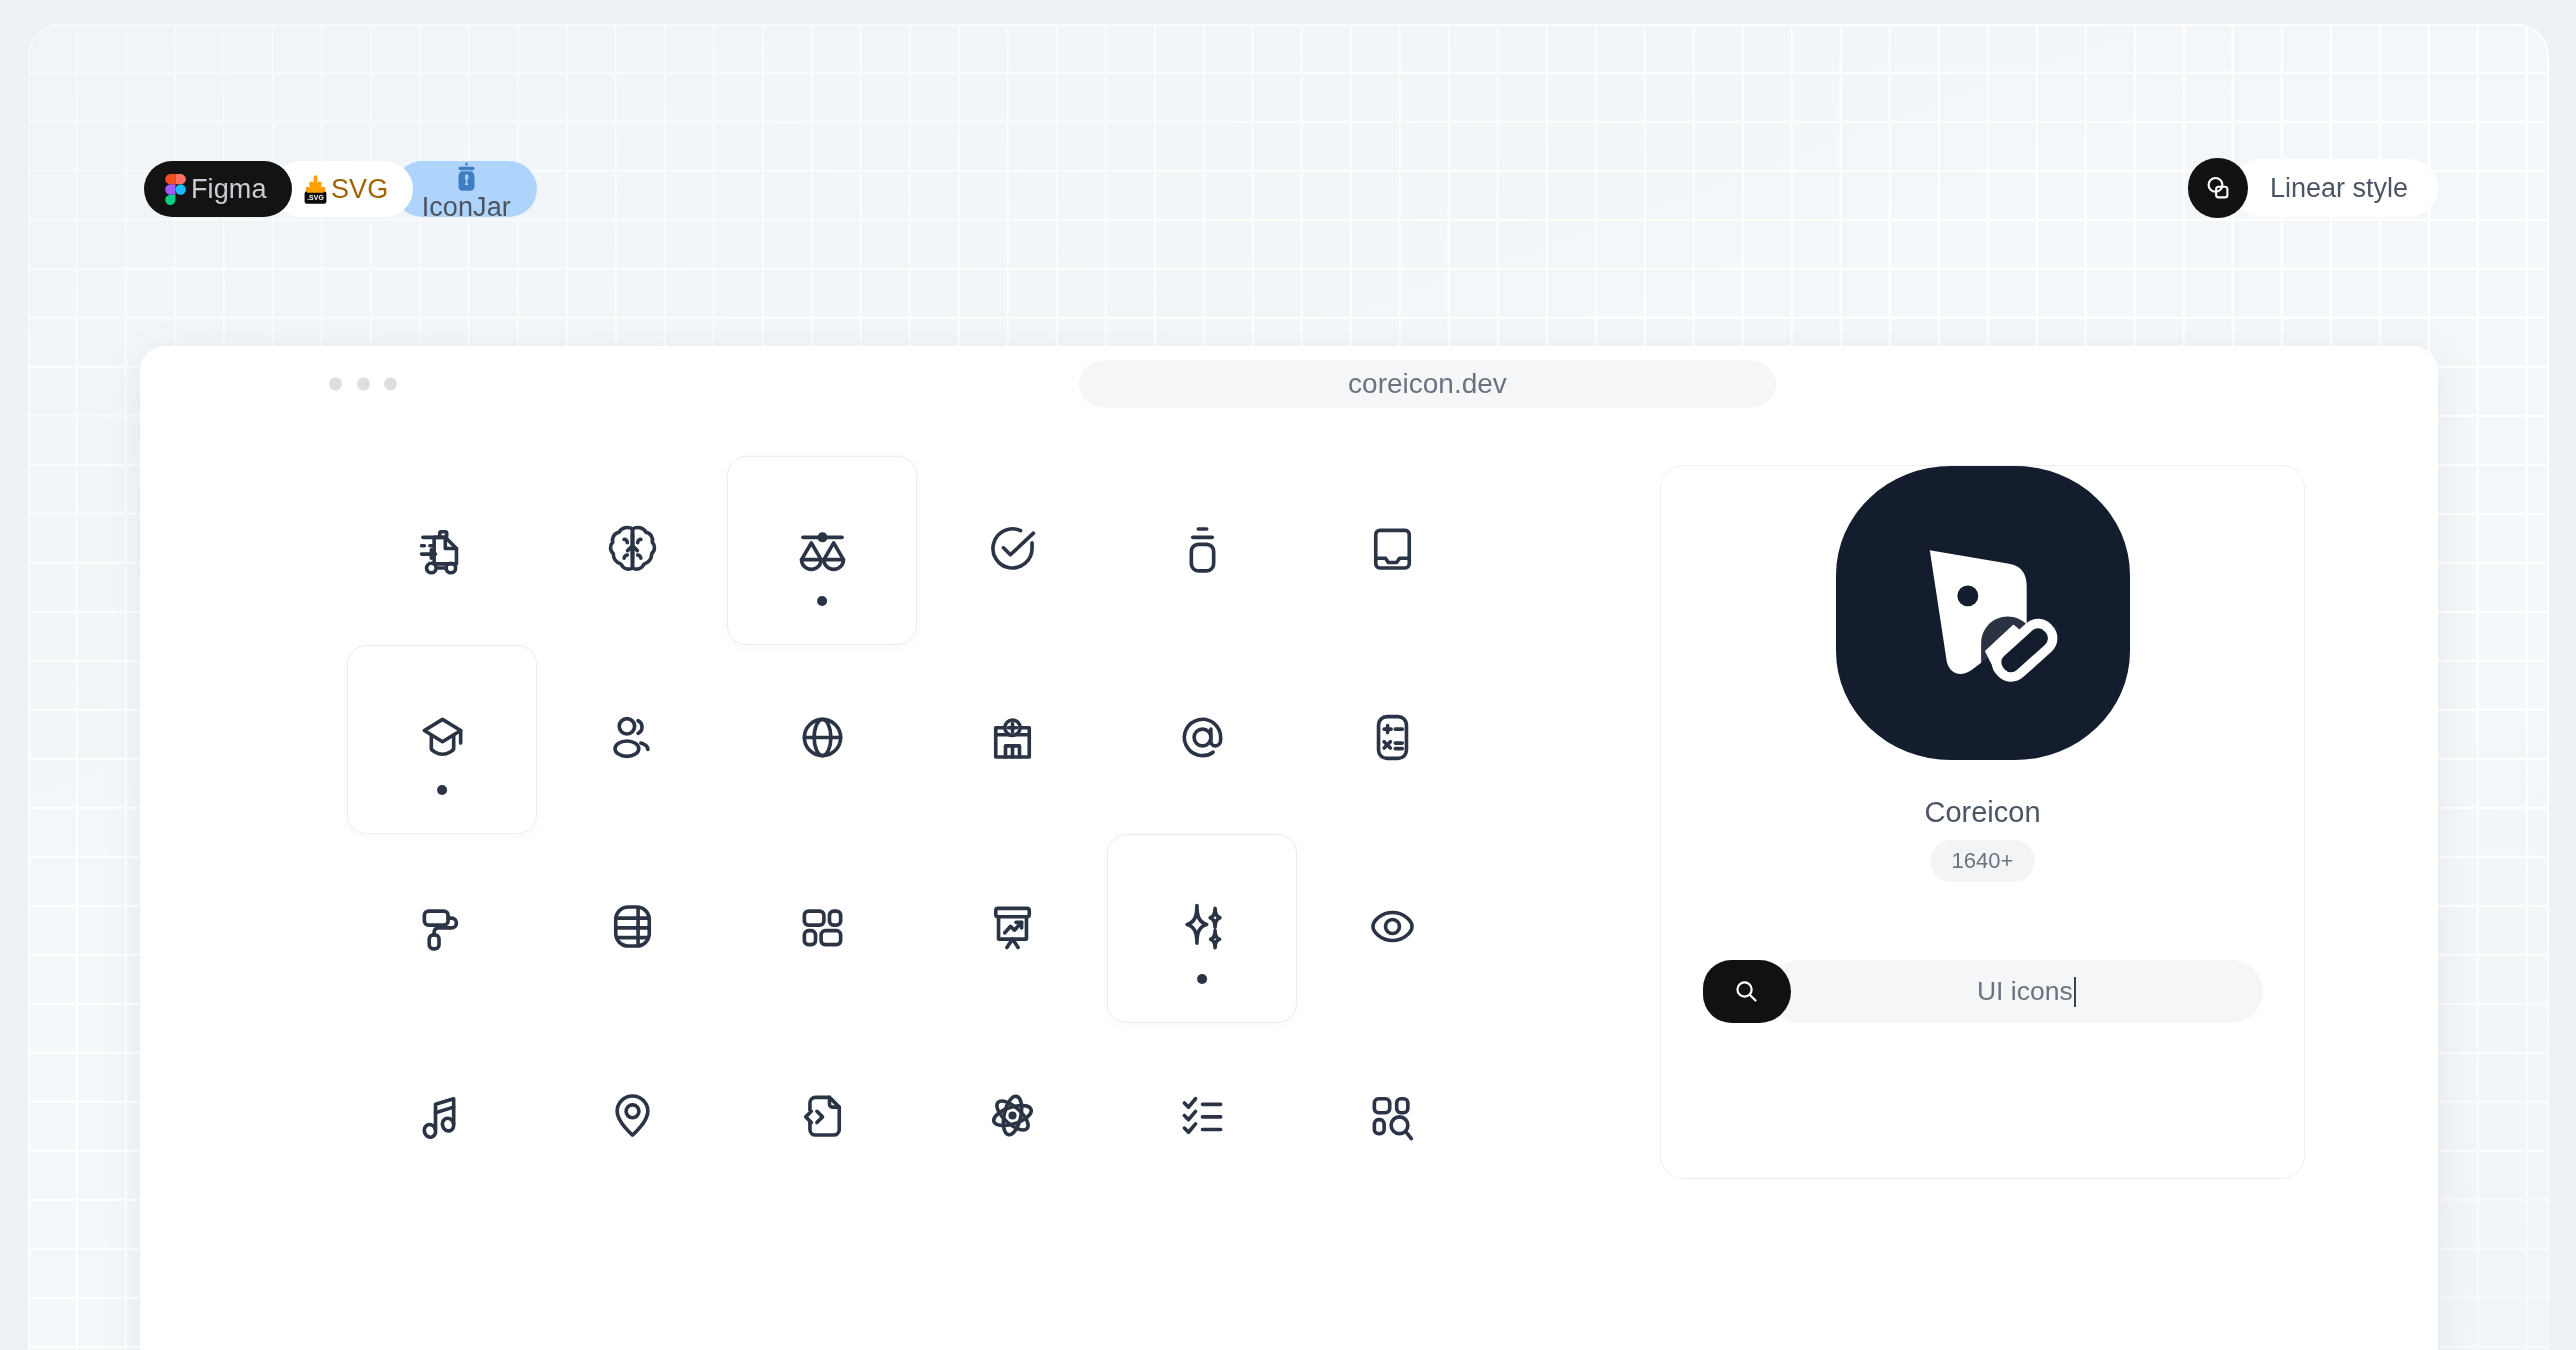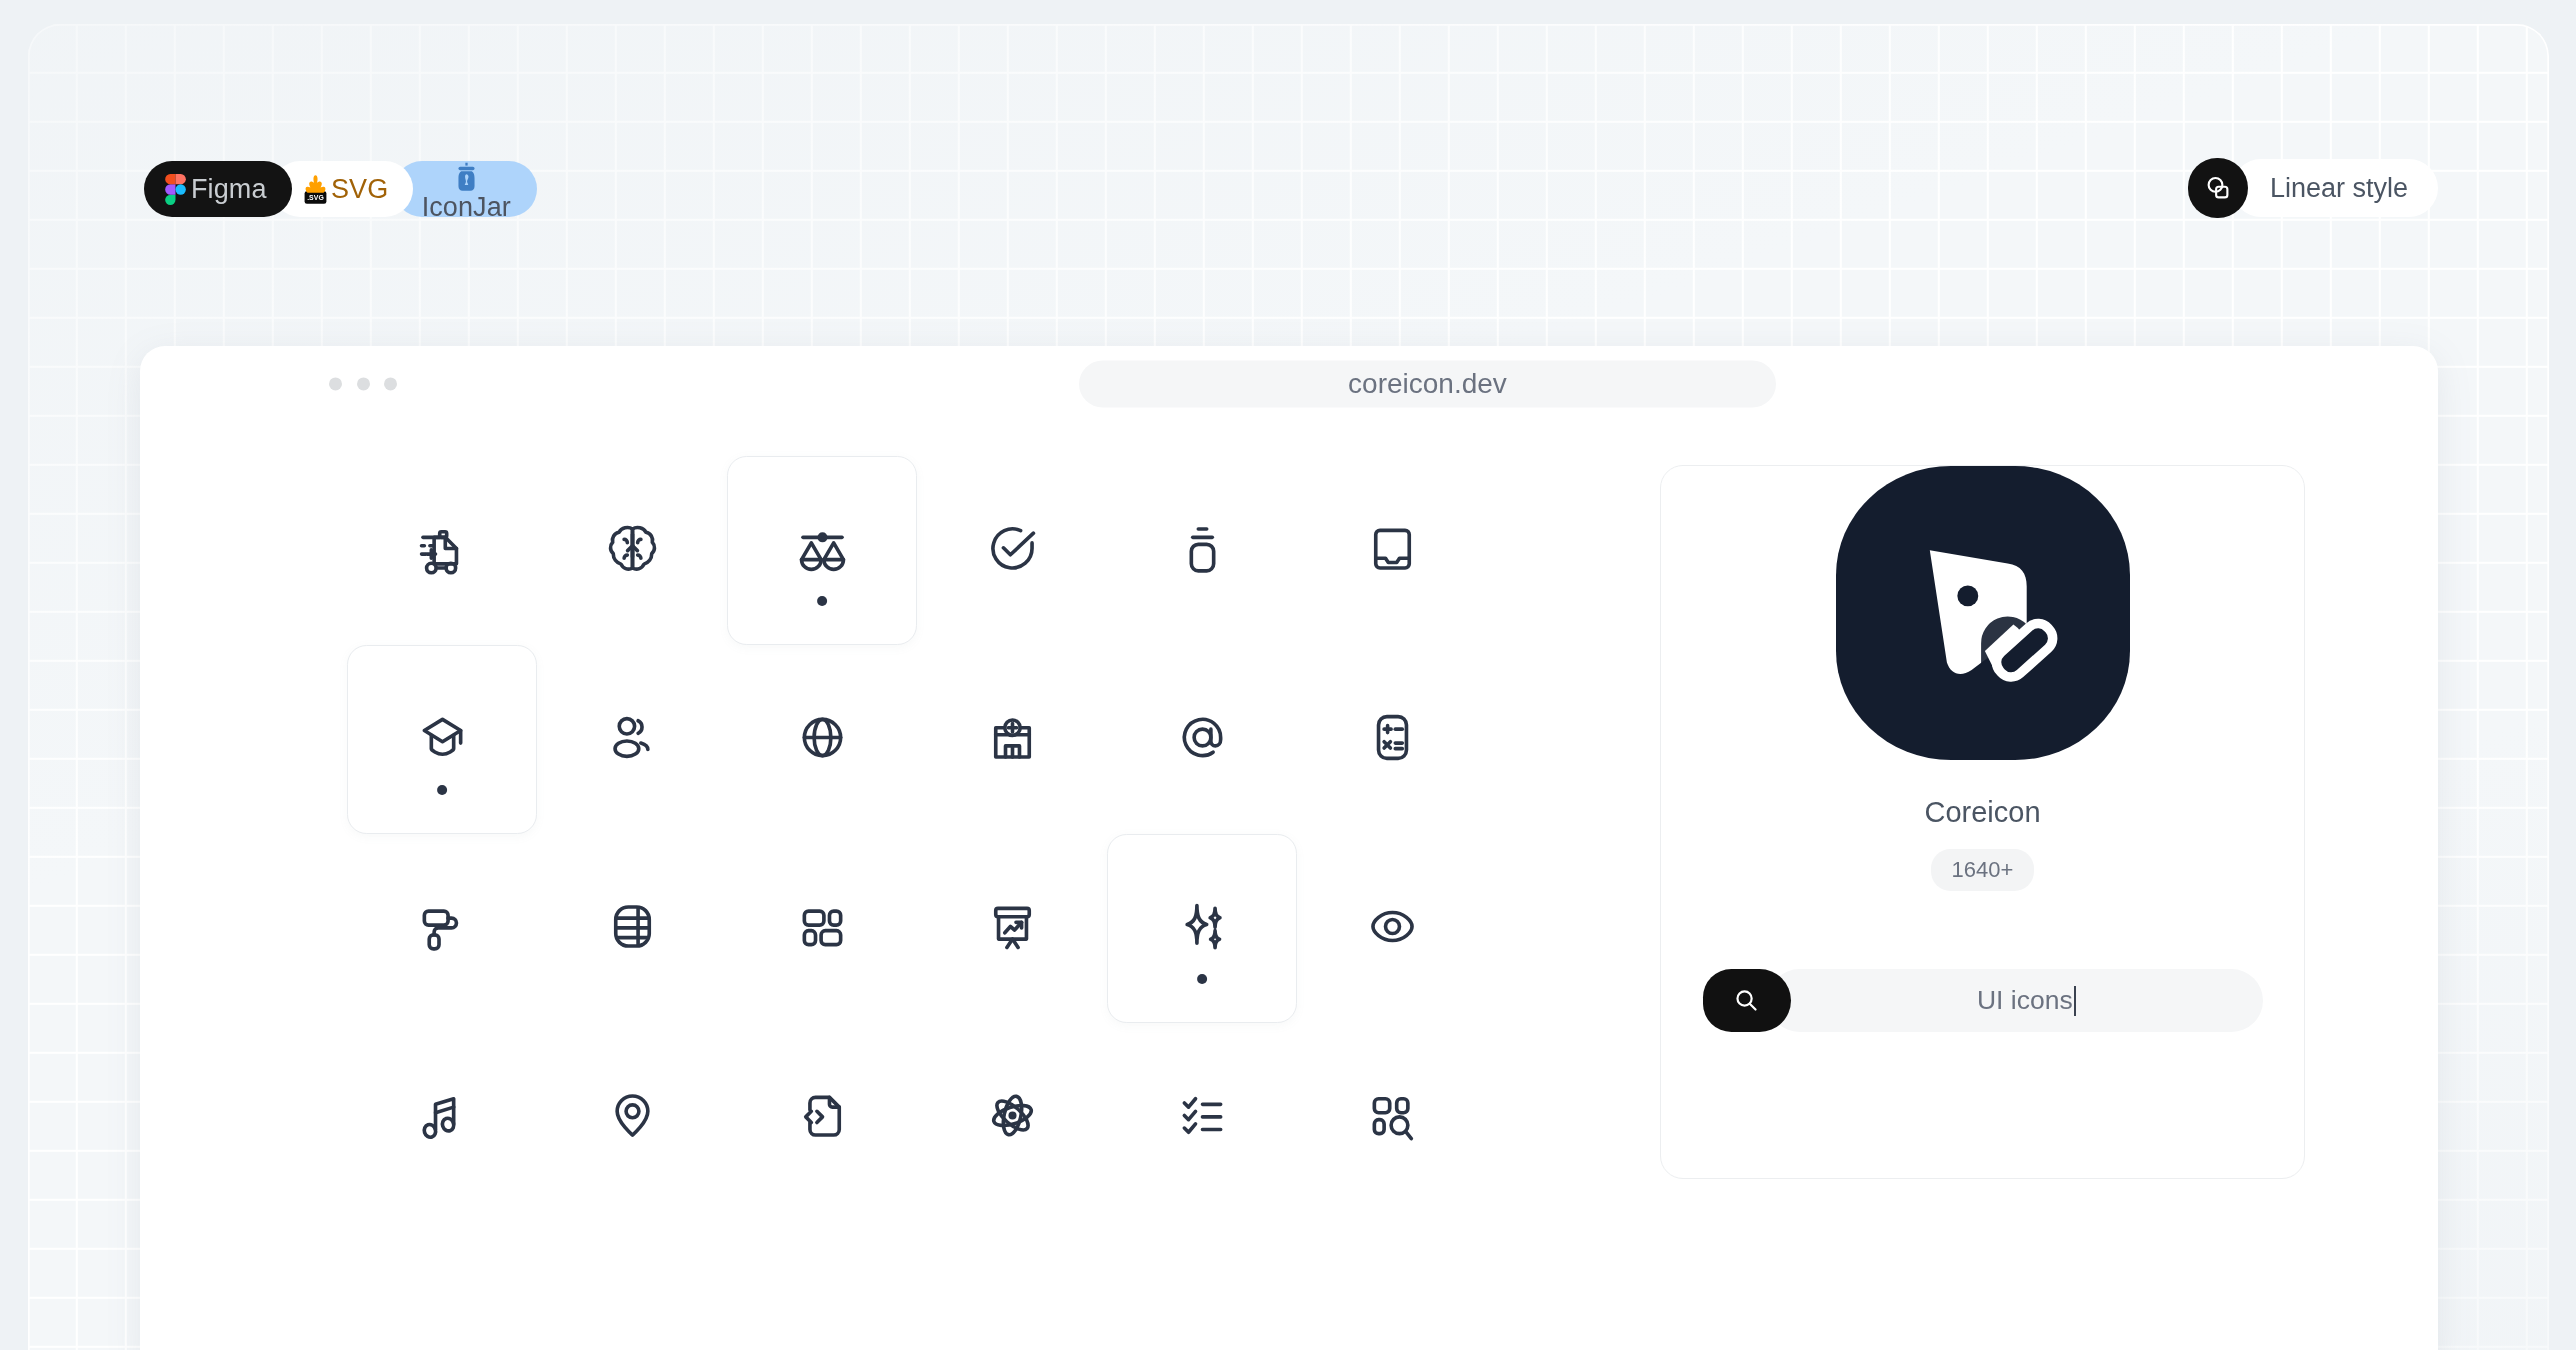--- a/index.html
+++ b/index.html
@@ -142,21 +142,21 @@
   }
   #logo {
     width: 294px; height: 294px;
     border-radius: 115px / 109px;
     background: #141d2e;
     display: flex; align-items: center; justify-content: center;
   }
   #logo svg { width: 190px; height: 190px; display:block; }
   #brand-name { margin-top: 36px; font-size: 29px; color: #4b5563; }
   #brand-count {
-    margin-top: 20px;
+    margin-top: 11px;
     background: #f3f4f5; color: #6b7280;
     border-radius: 19.6px; padding: 8px 21px;
     font-size: 22px;
   }
   #searchrow {
     margin-top: 78px;
     display: flex; align-items: flex-start;
   }
   #searchbtn {
     width: 88px; height: 63px;

